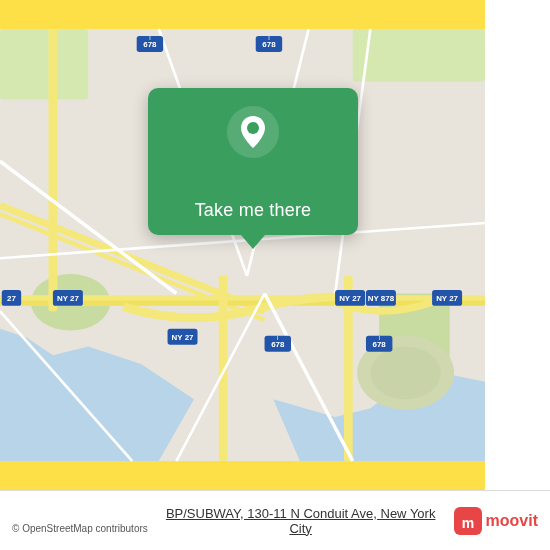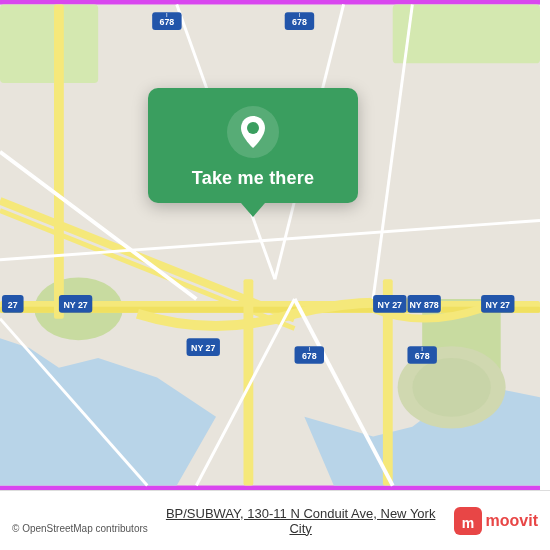--- a/index.html
+++ b/index.html
@@ -1,23 +1,23 @@
 <!DOCTYPE html>
 <html><head>
   <meta charset="utf-8">
   <style>
     * { margin: 0; padding: 0; box-sizing: border-box; }
     body { width: 550px; height: 550px; overflow: hidden; font-family: Arial, sans-serif; position: relative; }
 
     #map-container {
-      width: 540px;
+      width: 485px;
       height: 490px;
       position: relative;
       overflow: hidden;
-      background: #d946ef;
+      background: #fde047;
     }
 
     
     #map-svg {
       width: 100%;
       height: 100%;
       position: absolute;
       top: 0; left: 0;
     }
 
@@ -39,25 +39,26 @@
 
     #pin-icon {
       width: 52px;
       height: 52px;
       margin-bottom: 10px;
     }
 
     #take-me-there-btn {
       color: #fff;
       font-size: 18px;
-      font-weight: bold;
+      font-weight: normal;
       background: none;
       border: none;
       cursor: pointer;
       letter-spacing: 0.2px;
+      margin-top: 32px;
     }
 
     
     #popup-card::after {
       content: '';
       position: absolute;
       bottom: -14px;
       left: 50%;
       transform: translateX(-50%);
       border-left: 12px solid transparent;

